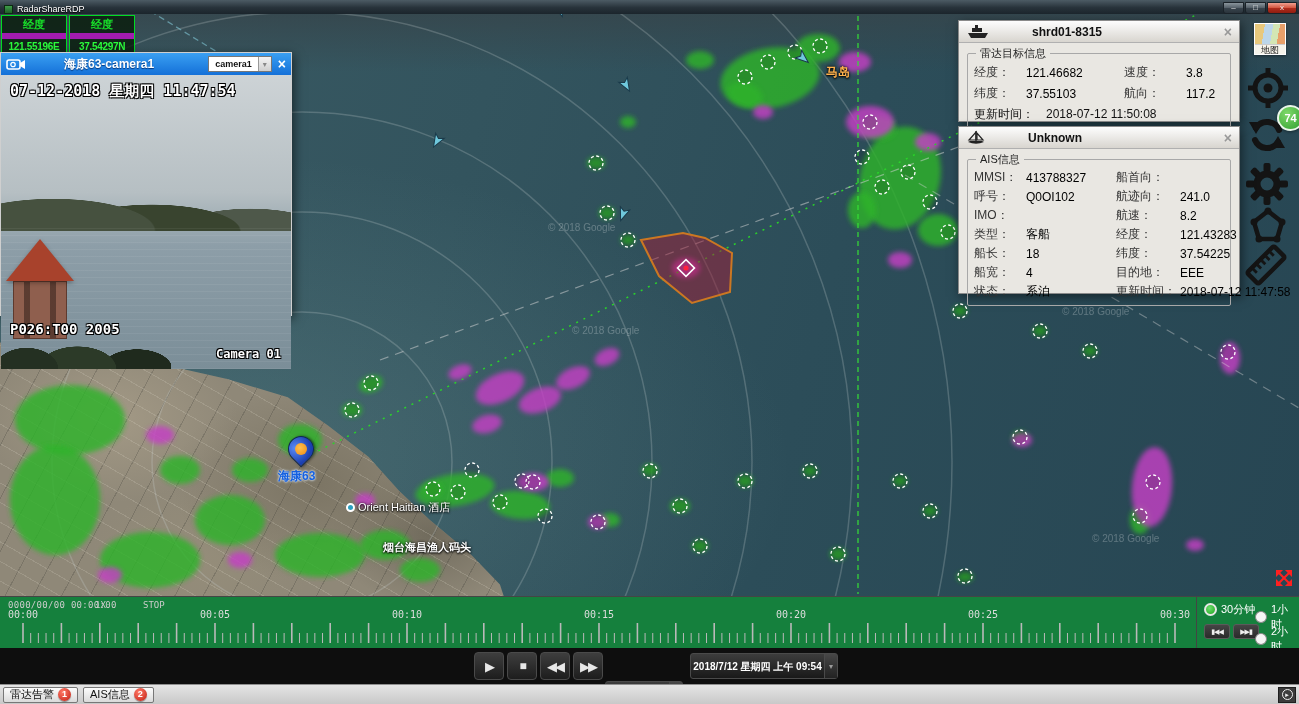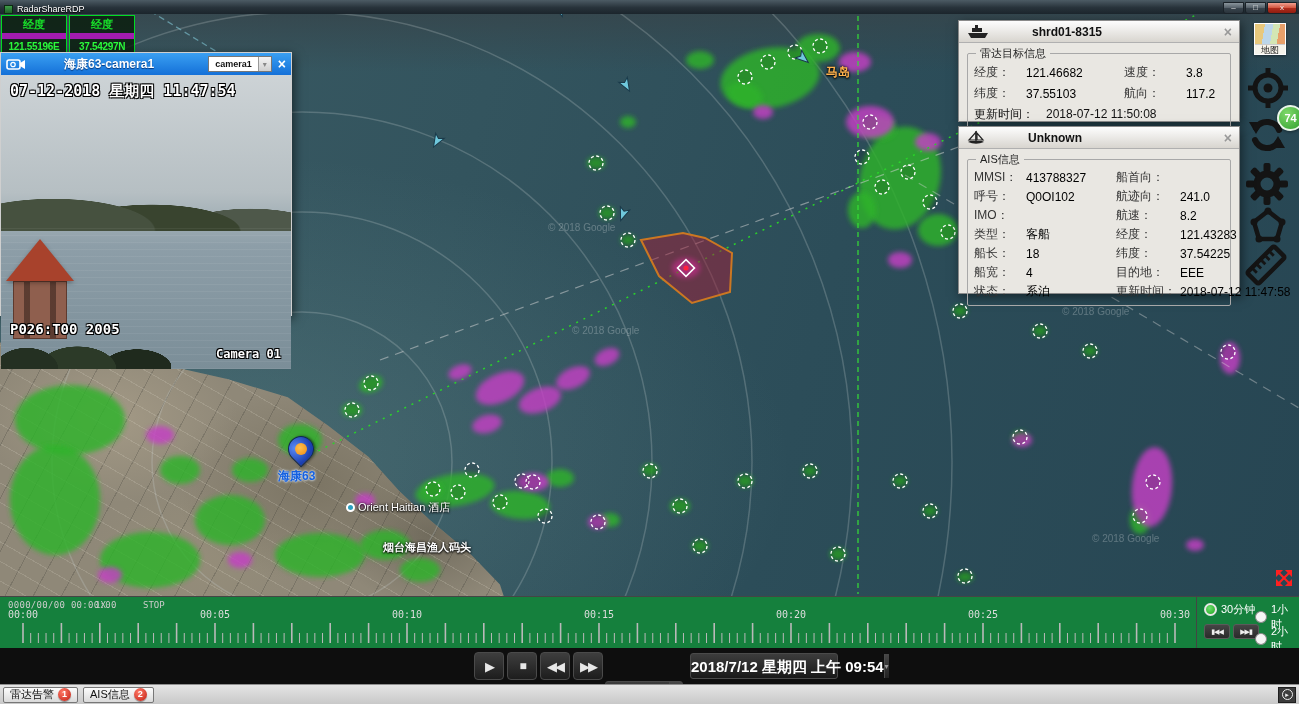--- a/index.html
+++ b/index.html
@@ -163,21 +163,21 @@
   .pbtn { position:absolute; top:4px; width:30px; height:28px; border:1px solid #4a4a4a; border-radius:4px;
     background:linear-gradient(#3e3e3e, #1d1d1d); color:#e8e8e8; font-size:13px; text-align:center;
     line-height:27px; letter-spacing:-2px; }
   #btn-play { left:474px; } #btn-stop { left:507px; font-size:12px; }
   #btn-rew { left:540px; } #btn-ff { left:573px; }
   .ddbtn { position:absolute; top:5px; height:26px; display:flex; border:1px solid #4a4a4a; border-radius:3px;
     background:linear-gradient(#3c3c3c, #191919); color:#fff; }
   #dd-mode { left:605px; width:78px;margin-top:28px; }
   #dd-date { left:690px; width:148px; }
   .ddbtn .ddtext { flex:1; font-size:11px; font-weight:bold; text-align:center; line-height:25px; white-space:nowrap; }
-  #dd-date .ddtext { font-size:15px; }
+  #dd-date .ddtext { font-size:10px; }
   .ddbtn .ddarrow { width:13px; border-left:1px solid #4a4a4a; color:#9a9a9a; font-size:8px;
     text-align:center; line-height:25px; background:linear-gradient(#474747,#222); }
 
   
   #statusbar { position:absolute; left:0; top:684px; width:1299px; height:20px; z-index:50;
     background:linear-gradient(#e5e5e5, #c8c8c8); border-top:1px solid #8f8f8f;
     display:flex; align-items:center; padding:0 3px; }
   .alarmbtn { height:16px; display:flex; align-items:center; gap:4px; padding:0 6px; margin-right:5px;
     border:1px solid #777; border-radius:2px; background:linear-gradient(#fcfcfc, #dadada);
     font-size:11px; color:#111; }

